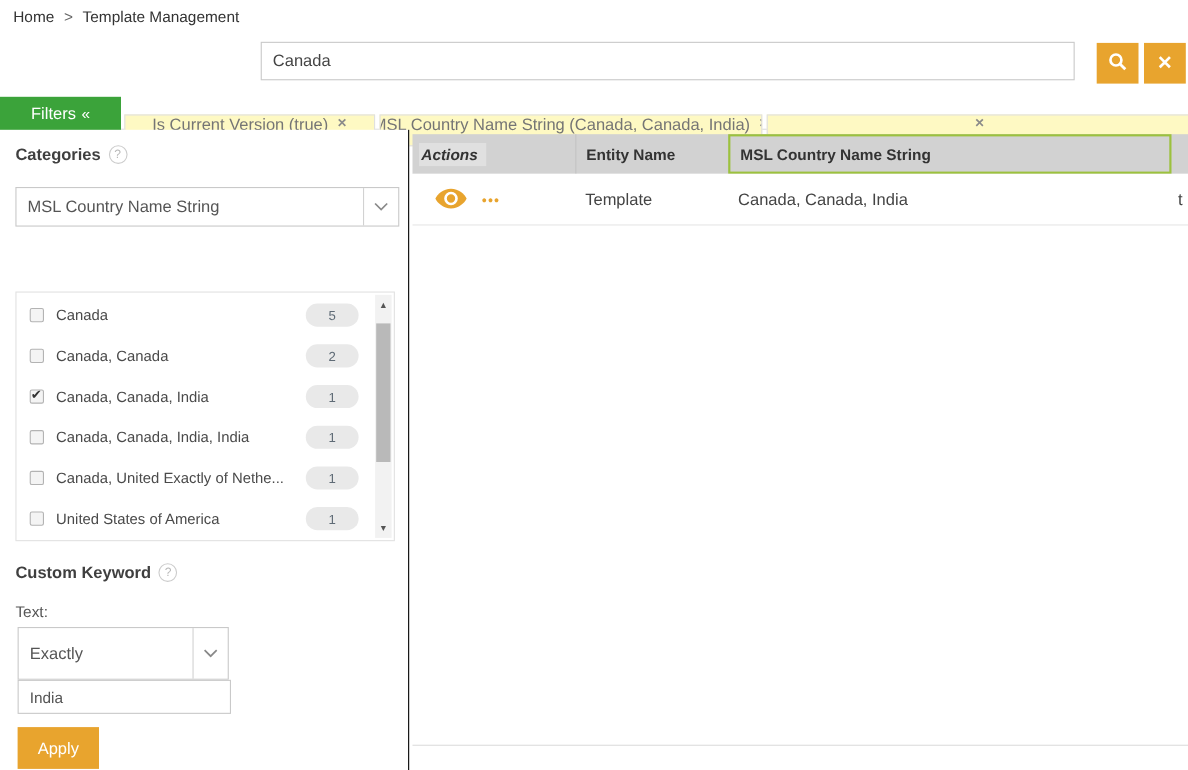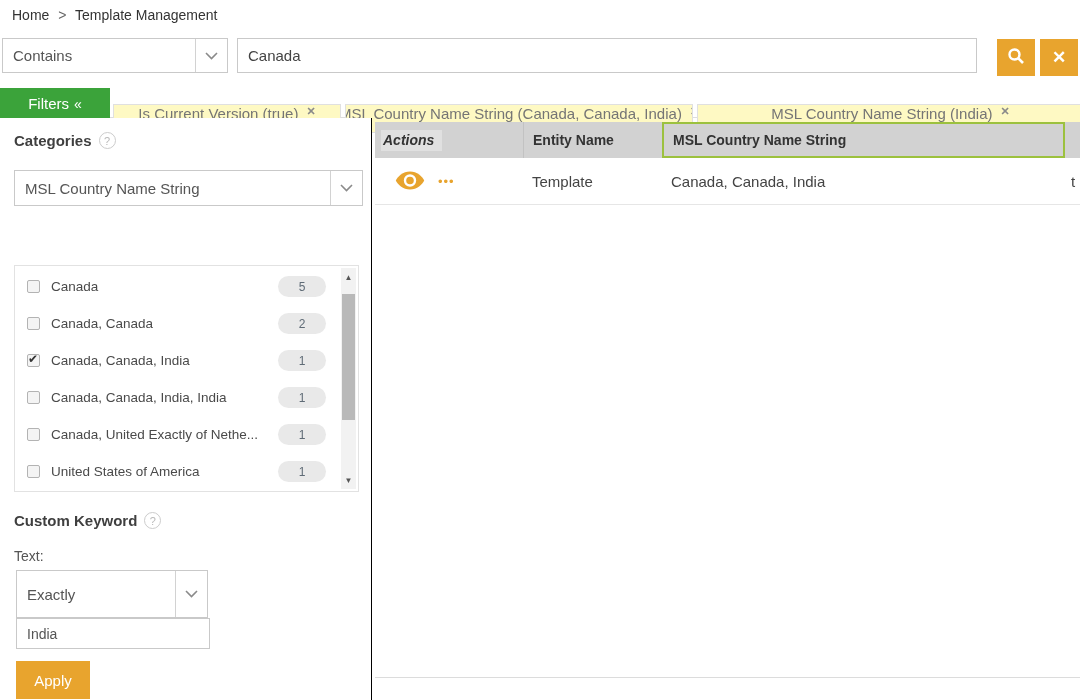--- a/index.html
+++ b/index.html
@@ -151,28 +151,20 @@
 <body>
 
 <div class="screen">
 
   <div class="breadcrumb">
     <span>Home</span>
     <span class="crumb-sep">&gt;</span>
     <span>Template Management</span>
   </div>
 
-  <div class="op-select">
-    <span class="sel-text">Contains</span>
-    <span class="sel-chevron">
-      <svg width="13" height="8" viewBox="0 0 13 8">
-          <polyline points="1,1 6.5,6.5 12,1" fill="none" stroke="#8a8a8a" stroke-width="1.6"></polyline>
-        </svg>
-    </span>
-  </div>
   <input class="query-input" type="text" value="Canada" style="">
   <button class="icon-btn btn-search">
     <span>
       <svg width="18" height="18" viewBox="0 0 18 18">
           <circle cx="7.5" cy="7.5" r="5" fill="none" stroke="#fff" stroke-width="2.4"></circle>
           <line x1="11.4" y1="11.4" x2="16" y2="16" stroke="#fff" stroke-width="2.6"></line>
         </svg>
     </span>
   </button>
   <button class="icon-btn btn-clear">
@@ -183,21 +175,20 @@
     <button class="filters-btn"><span>Filters</span><span class="collapse">«</span></button>
     <div class="chip chip-1">
       <span>Is Current Version (true)</span>
       <span class="chip-close">✕</span>
     </div>
     <div class="chip chip-2">
       <span>MSL Country Name String (Canada, Canada, India)</span>
       <span class="chip-close">✕</span>
     </div>
     <div class="chip chip-3">
-      <span>MSL Country Name String (India)</span>
       <span class="chip-close">✕</span>
     </div>
   </div>
 
   <div class="sidebar">
 
     <div class="side-title t-categories">
       <span>Categories</span>
       <span class="help-icon">?</span>
     </div>

